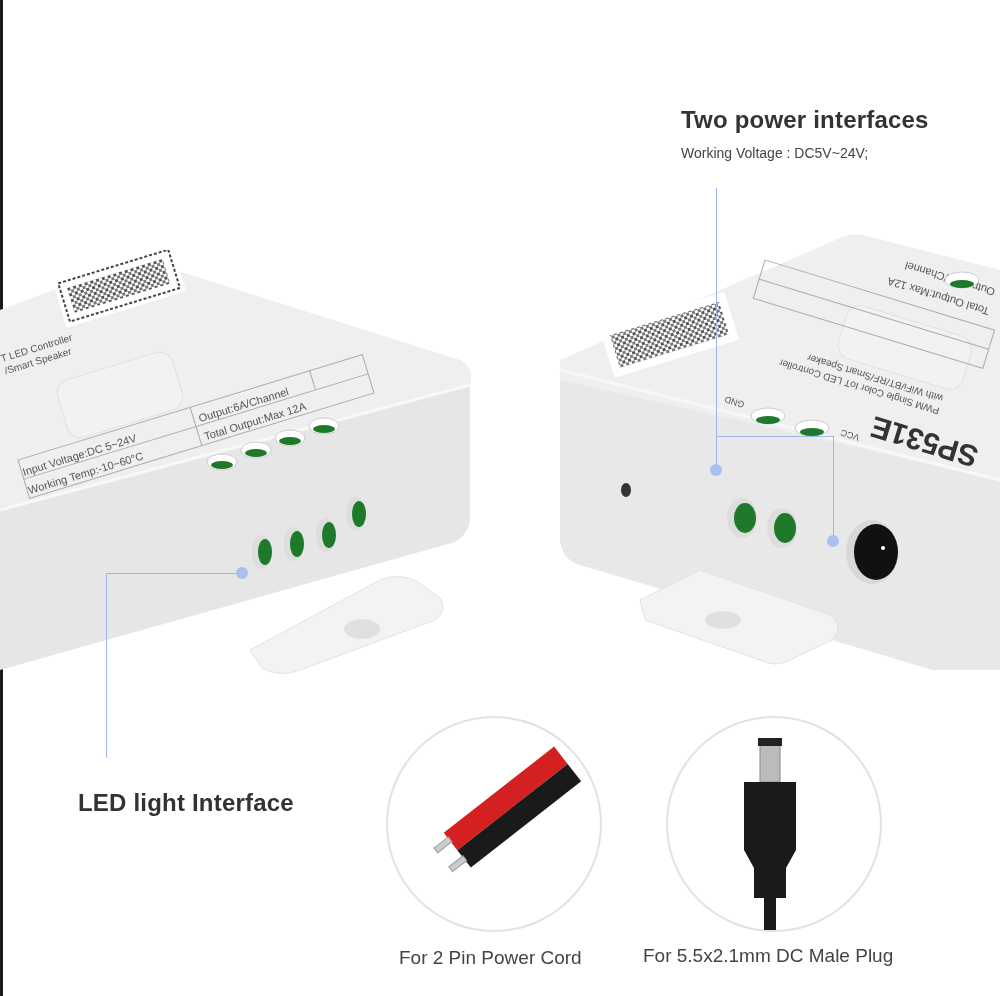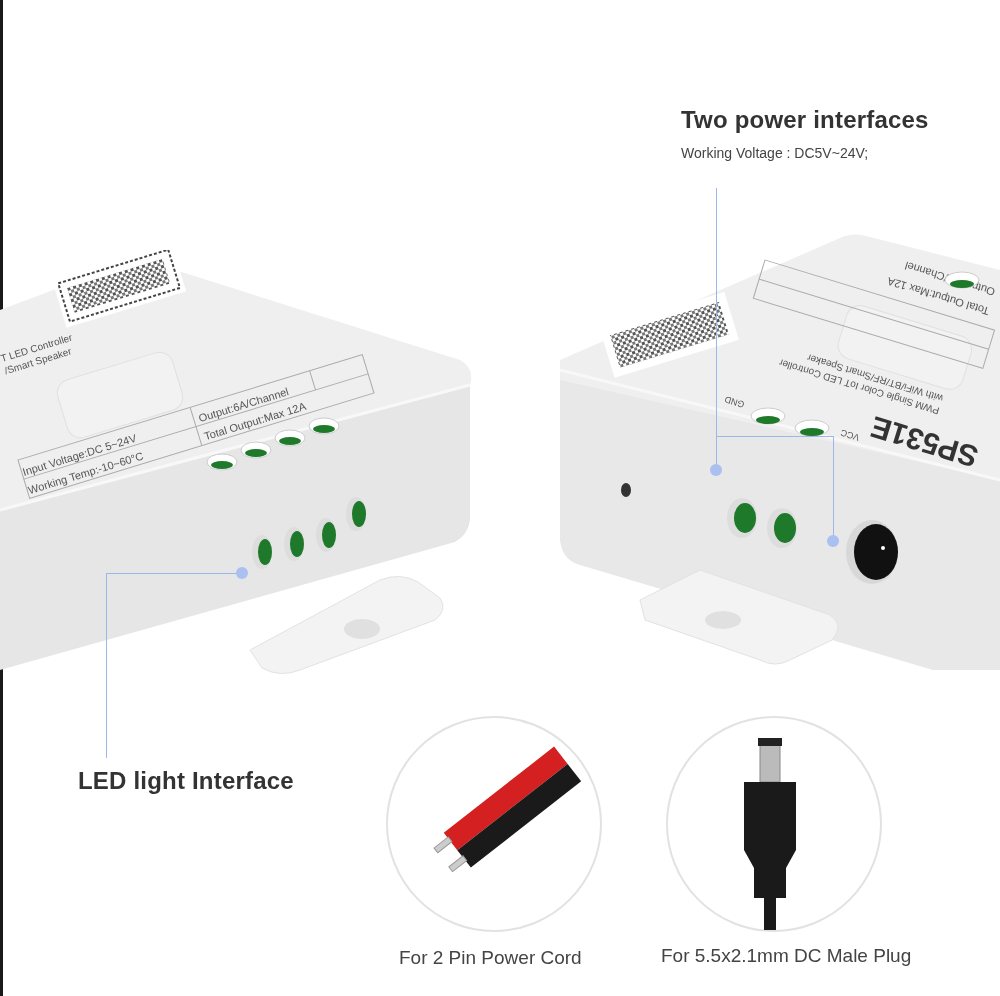--- a/index.html
+++ b/index.html
@@ -144,21 +144,21 @@
 <div class="abs leader" style="left:833px;top:436px;width:1px;height:104px"></div>
 <div class="abs dot" style="left:710px;top:464px"></div>
 <div class="abs dot" style="left:827px;top:535px"></div>
 
 <div class="abs leader" style="left:106px;top:573px;width:136px;height:1px"></div>
 <div class="abs leader" style="left:106px;top:573px;width:1px;height:185px"></div>
 <div class="abs dot" style="left:236px;top:567px"></div>
 
 <div class="abs heading" style="left:681px;top:106px">Two power interfaces</div>
 <div class="abs sub" style="left:681px;top:145px">Working Voltage : DC5V~24V;</div>
-<div class="abs heading" style="left:78px;top:767px">LED light Interface</div>
+<div class="abs heading" style="left:78px;top:789px">LED light Interface</div>
 
 <div class="abs circle" style="left:386px;top:716px;width:212px;height:212px">
   <svg width="212" height="212">
     <g transform="translate(106,106) rotate(-38)">
       <rect x="-45" y="-24" width="140" height="22" fill="#d42020"></rect>
       <rect x="-45" y="-2" width="140" height="22" fill="#1a1a1a"></rect>
       <rect x="-62" y="-18" width="18" height="6" fill="#ccc" stroke="#999"></rect>
       <rect x="-62" y="6" width="18" height="6" fill="#ccc" stroke="#999"></rect>
     </g>
   </svg>
@@ -166,13 +166,13 @@
 <div class="caption abs" style="left:399px;top:947px">For 2 Pin Power Cord</div>
 
 <div class="abs circle" style="left:666px;top:716px;width:212px;height:212px">
   <svg width="212" height="212">
     <rect x="92" y="22" width="20" height="42" fill="#bbb" stroke="#888"></rect>
     <rect x="90" y="20" width="24" height="8" fill="#222"></rect>
     <path d="M76 64 L128 64 L128 132 L118 150 L118 180 L86 180 L86 150 L76 132 Z" fill="#1a1a1a"></path>
     <rect x="96" y="180" width="12" height="34" fill="#1a1a1a"></rect>
   </svg>
 </div>
-<div class="caption abs" style="left:661px;top:945px">For 5.5x2.1mm DC Male Plug</div>
+<div class="caption abs" style="left:643px;top:945px">For 5.5x2.1mm DC Male Plug</div>
 
 </body></html>

